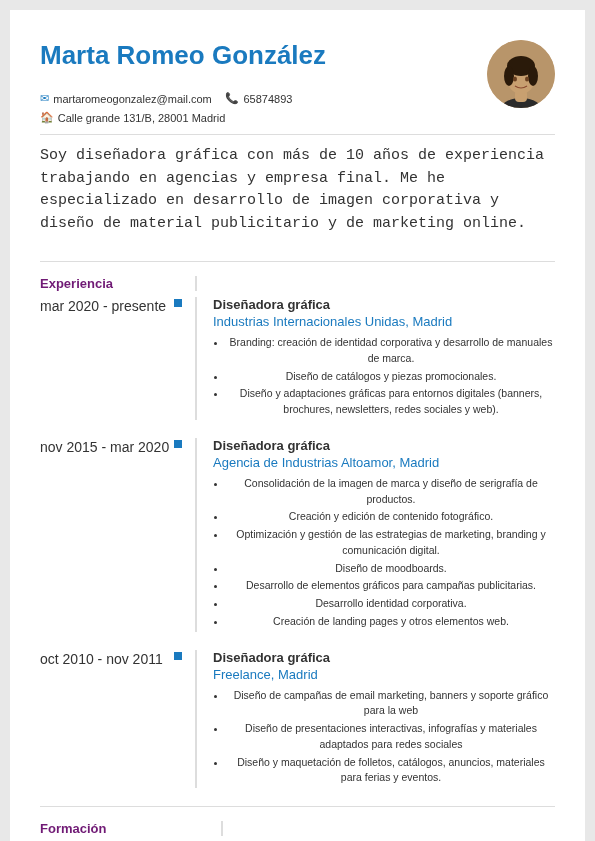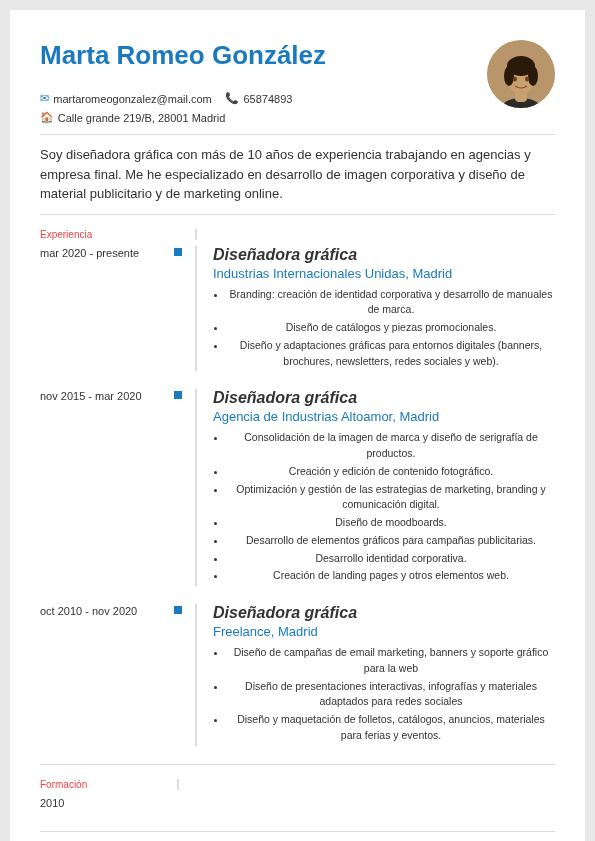--- a/index.html
+++ b/index.html
@@ -61,41 +61,41 @@
       justify-content: center;
       margin-left: 16px;
     }
     .avatar-svg { width: 68px; height: 68px; }
     .header-divider {
       border: none;
       border-top: 1.5px solid #ddd;
       margin: 10px 0;
     }
     .summary {
-      font-size: 13px;
+      font-size: 15px;
       color: #333;
       line-height: 1.5;
-      margin-bottom: 10px;
+      margin-bottom: 26px;
+      font-family: Liberation Mono, monospace;
     }
     .section-divider {
       border: none;
       border-top: 1.5px solid #ddd;
       margin: 10px 0 14px 0;
     }
     .date-label {
-      font-size: 11px;
+      font-size: 14px;
       color: #333;
       margin-bottom: 4px;
     }
     .job-title {
-      font-size: 16px;
+      font-size: 13px;
       font-weight: bold;
       color: #333;
       margin-bottom: 2px;
-      font-style: italic;
     }
     .job-company {
       font-size: 13px;
       color: #1a7abf;
       margin-bottom: 6px;
     }
     .job-bullet {
       font-size: 10.5px;
       color: #333;
       line-height: 1.5;
@@ -140,23 +140,23 @@
       margin-top: 6px;
     }
     .skill-item {}
     .skill-name {
       font-size: 11px;
       font-weight: bold;
       color: #333;
       margin-bottom: 3px;
     }
     .section-left-title {
-      font-size: 10px;
-      font-weight: normal;
-      color: #ef4444;
+      font-size: 13px;
+      font-weight: bold;
+      color: #701a75;
     }
   </style>
 </head>
 <body>
 
 <div class="resume">
 
   <div class="header">
     <div class="header-left">
       <div class="header-name">Marta Romeo González</div>
@@ -164,21 +164,21 @@
         <div class="contact-item">
           <span class="contact-icon">✉</span>
           <span>martaromeogonzalez@mail.com</span>
         </div>
         <div class="contact-item">
           <span class="contact-icon">📞</span>
           <span>65874893</span>
         </div>
         <div class="contact-item">
           <span class="contact-icon">🏠</span>
-          <span>Calle grande 219/B, 28001 Madrid</span>
+          <span>Calle grande 131/B, 28001 Madrid</span>
         </div>
       </div>
     </div>
     <div class="avatar">
       <svg class="avatar-svg" viewBox="0 0 68 68">
 
         <circle cx="34" cy="34" r="34" fill="#b8956a"></circle>
 
         <ellipse cx="34" cy="72" rx="22" ry="14" fill="#2a2a2a"></ellipse>
 
@@ -241,38 +241,38 @@
         <li>Diseño de moodboards.</li>
         <li>Desarrollo de elementos gráficos para campañas publicitarias.</li>
         <li>Desarrollo identidad corporativa.</li>
         <li>Creación de landing pages y otros elementos web.</li>
       </ul>
     </div>
   </div>
 
   <div class="date-row">
     <div class="date-col">
-      <div class="date-label">oct 2010 - nov 2020</div>
+      <div class="date-label">oct 2010 - nov 2011</div>
     </div>
     <div class="content-col">
       <div class="blue-rect"></div>
       <div class="job-title">Diseñadora gráfica</div>
       <div class="job-company">Freelance, Madrid</div>
       <ul class="job-bullet">
         <li>Diseño de campañas de email marketing, banners y soporte gráfico para la web</li>
         <li>Diseño de presentaciones interactivas, infografías y materiales adaptados para redes sociales</li>
         <li>Diseño y maquetación de folletos, catálogos, anuncios, materiales para ferias y eventos.</li>
       </ul>
     </div>
   </div>
 
   <hr class="section-divider">
 
   <div style="display:flex; gap:0; margin-bottom:6px;">
-    <div style="width:137px; flex-shrink:0; padding-right:20px;">
+    <div style="width:181px; flex-shrink:0; padding-right:20px;">
       <div class="section-left-title">Formación</div>
     </div>
     <div style="flex:1; border-left:2px solid #ddd;"></div>
   </div>
 
   <div class="date-row">
     <div class="date-col">
       <div class="date-label">2010</div>
     </div>
   </div>

